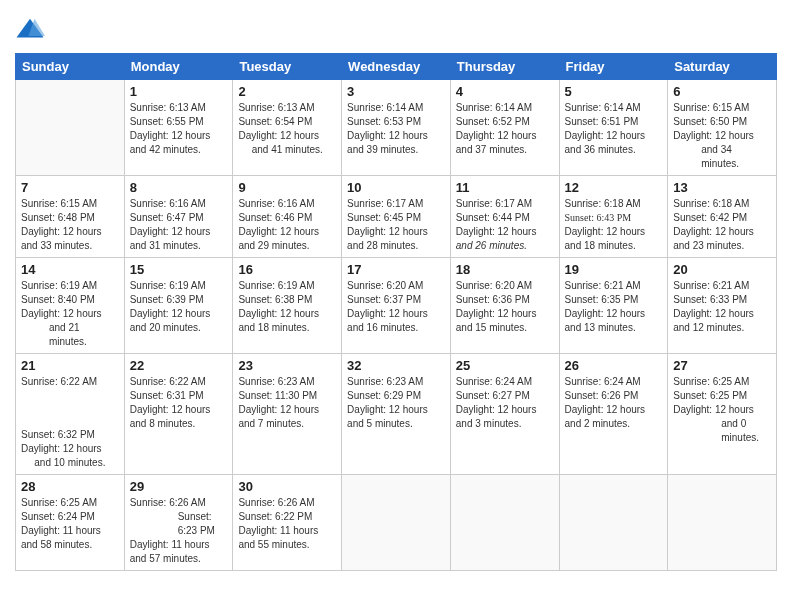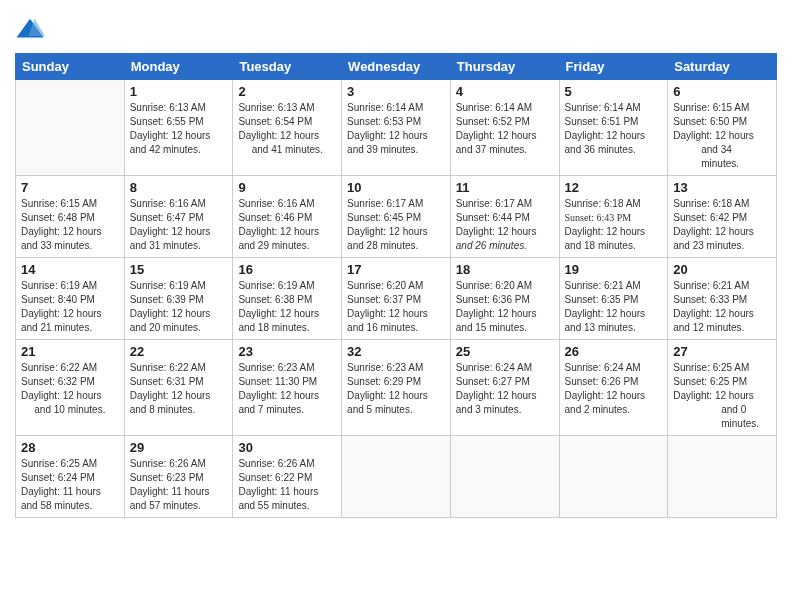--- a/index.html
+++ b/index.html
@@ -246,21 +246,21 @@
             </div>
           </td>
         </tr>
         <tr>
           <td>
             <span class="day-num">14</span>
             <div class="cell-text">
               <span style="display: block;">Sunrise: 6:19 AM</span>
               <span style="display: block;">Sunset: 8:40 PM</span>
               <span style="display: block;">Daylight: 12 hours</span>
-              <span style="display: block;">and 21 minutes.</span>
+              <span style="display: block; margin-left: 28px;">and 21 minutes.</span>
             </div>
           </td>
           <td>
             <span class="day-num">15</span>
             <div class="cell-text">
               <span style="display: block;">Sunrise: 6:19 AM</span>
               <span style="display: block;">Sunset: 6:39 PM</span>
               <span style="display: block;">Daylight: 12 hours</span>
               <span style="display: block;">and 20 minutes.</span>
             </div>
@@ -309,21 +309,21 @@
               <span style="display: block;">Daylight: 12 hours</span>
               <span style="display: block;">and 12 minutes.</span>
             </div>
           </td>
         </tr>
         <tr>
           <td>
             <span class="day-num">21</span>
             <div class="cell-text">
               <span style="display: block;">Sunrise: 6:22 AM</span>
-              <span style="display: block;">Sunset: 6:32 PM</span>
+              <span style="display: block; margin-top: 39px;">Sunset: 6:32 PM</span>
               <span style="display: block;">Daylight: 12 hours</span>
               <span style="display: block; text-align: center;">and 10 minutes.</span>
             </div>
           </td>
           <td>
             <span class="day-num">22</span>
             <div class="cell-text">
               <span style="display: block;">Sunrise: 6:22 AM</span>
               <span style="display: block;">Sunset: 6:31 PM</span>
               <span style="display: block;">Daylight: 12 hours</span>
@@ -383,21 +383,21 @@
               <span style="display: block;">Sunrise: 6:25 AM</span>
               <span style="display: block;">Sunset: 6:24 PM</span>
               <span style="display: block;">Daylight: 11 hours</span>
               <span style="display: block;">and 58 minutes.</span>
             </div>
           </td>
           <td>
             <span class="day-num">29</span>
             <div class="cell-text">
               <span style="display: block;">Sunrise: 6:26 AM</span>
-              <span style="display: block;">Sunset: 6:23 PM</span>
+              <span style="display: block; margin-left: 48px;">Sunset: 6:23 PM</span>
               <span style="display: block;">Daylight: 11 hours</span>
               <span style="display: block;">and 57 minutes.</span>
             </div>
           </td>
           <td>
             <span class="day-num">30</span>
             <div class="cell-text">
               <span style="display: block;">Sunrise: 6:26 AM</span>
               <span style="display: block;">Sunset: 6:22 PM</span>
               <span style="display: block;">Daylight: 11 hours</span>

